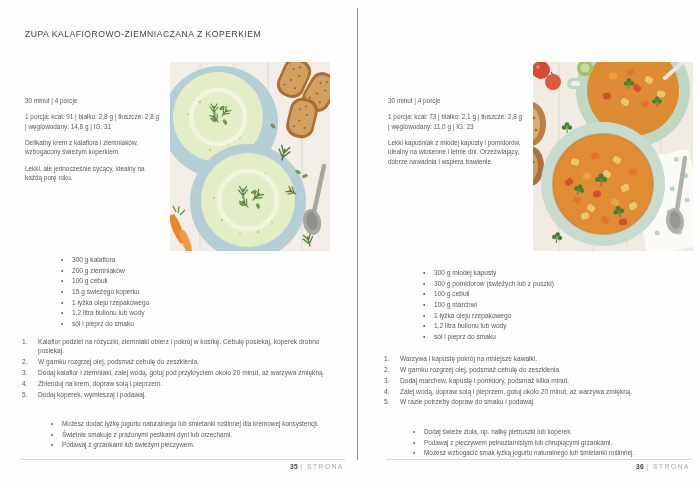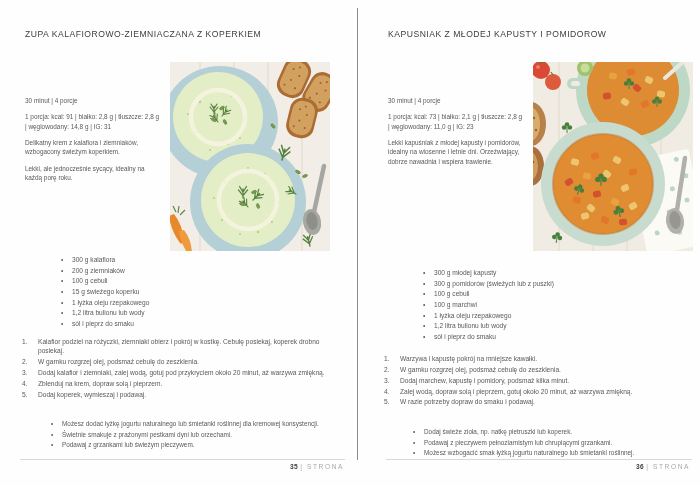--- a/index.html
+++ b/index.html
@@ -191,21 +191,20 @@
 
     <div class="footer-rule"></div>
     <div class="footer">
       <span class="pnum">35</span><span>| STRONA</span>
     </div>
   </div>
 
   <div class="divider"></div>
 
   <div class="page page-right">
-    <div class="title">KAPUSNIAK Z MŁODEJ KAPUSTY I POMIDOROW</div>
 
     <div class="photo">
       <svg width="160" height="189" viewBox="0 0 160 189" xmlns="http://www.w3.org/2000/svg">
         <defs>
           <rect id="chunkR" x="-4" y="-3.2" width="8" height="6.4" rx="2.2"></rect>
           <g id="parsR">
               <circle cx="-2.6" cy="-0.5" r="2.1" fill="#47803a"></circle>
               <circle cx="2.6" cy="-0.5" r="2.1" fill="#47803a"></circle>
               <circle cx="0" cy="-3.2" r="2.1" fill="#47803a"></circle>
               <path d="M0,-1 L0,4.5" stroke="#47803a" stroke-width="0.9"></path>

